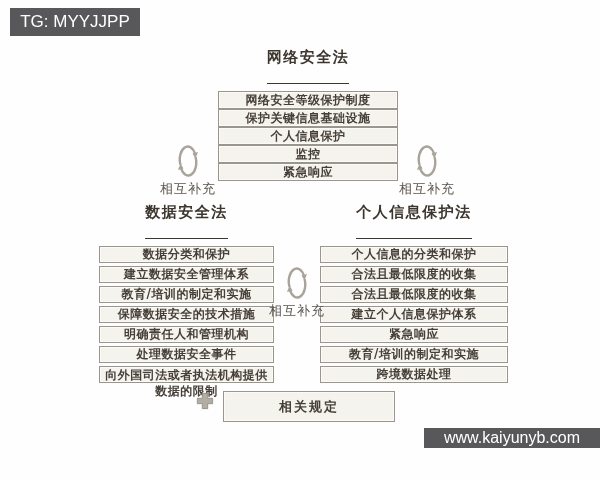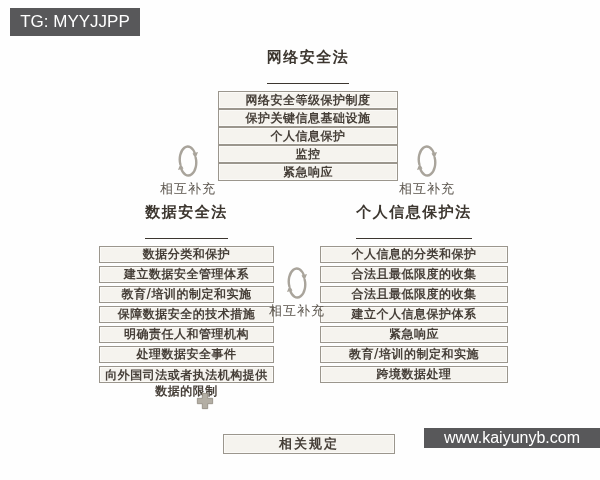--- a/index.html
+++ b/index.html
@@ -40,25 +40,25 @@
   .relation{position:absolute;display:flex;flex-direction:column;align-items:center;width:70px;}
   .relation-left{left:153px;top:144px;}
   .relation-right{left:392px;top:144px;}
   .relation-mid{left:262px;top:266px;}
   .relation .label{
     margin-top:2px;font-size:13px;color:#5a544c;letter-spacing:1px;white-space:nowrap;
   }
   .swap-svg{width:24px;height:34px;display:block;}
   .plus-wrap{position:absolute;left:196px;top:392px;width:18px;height:18px;}
   .related-box{
-    position:absolute;left:223px;top:391px;width:172px;height:20px;box-sizing:border-box;
+    position:absolute;left:223px;top:391px;width:172px;height:31px;box-sizing:border-box;
     background:var(--box-fill,#f5f3ee);border:1px solid var(--box-border,#9b968d);
     box-shadow:inset 0 0 0 1px #fbfaf7;
     display:flex;align-items:center;justify-content:center;
-    font-weight:700;font-size:13px;color:var(--text,#463f38);letter-spacing:2px;margin-top:43px;
+    font-weight:700;font-size:13px;color:var(--text,#463f38);letter-spacing:2px;
   }
 </style>
 </head>
 <body>
 
 <div class="canvas">
 
   <div class="badge badge-tl">
     <span>TG: MYYJJPP</span>
   </div>

